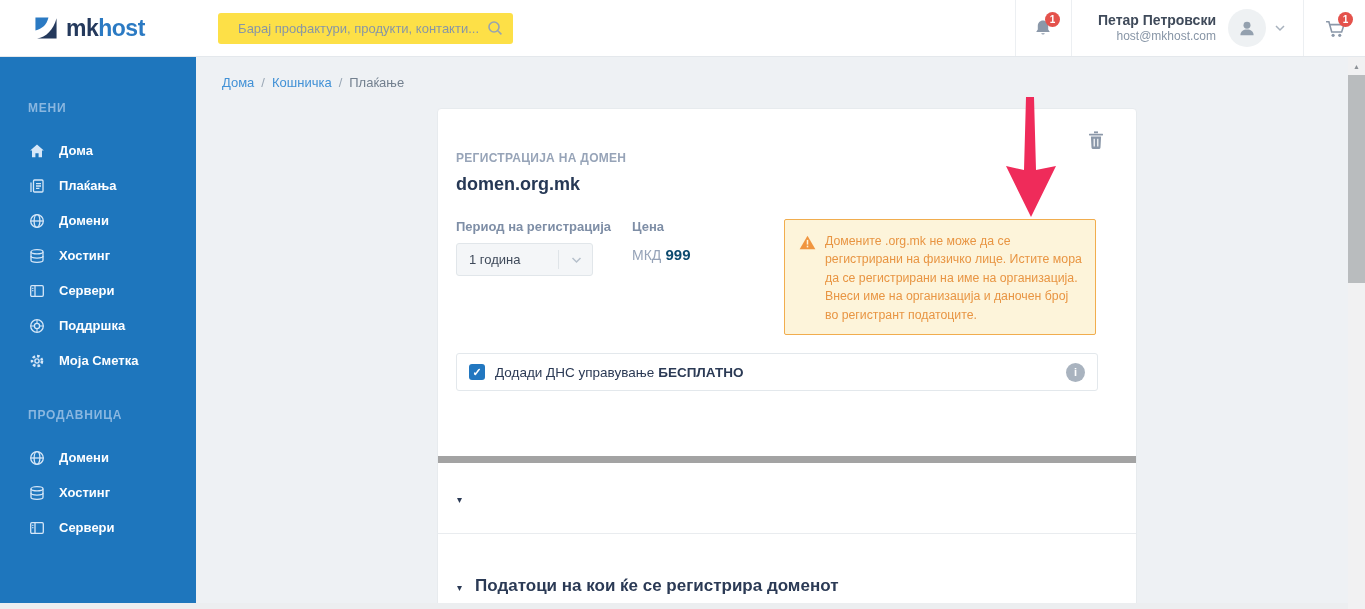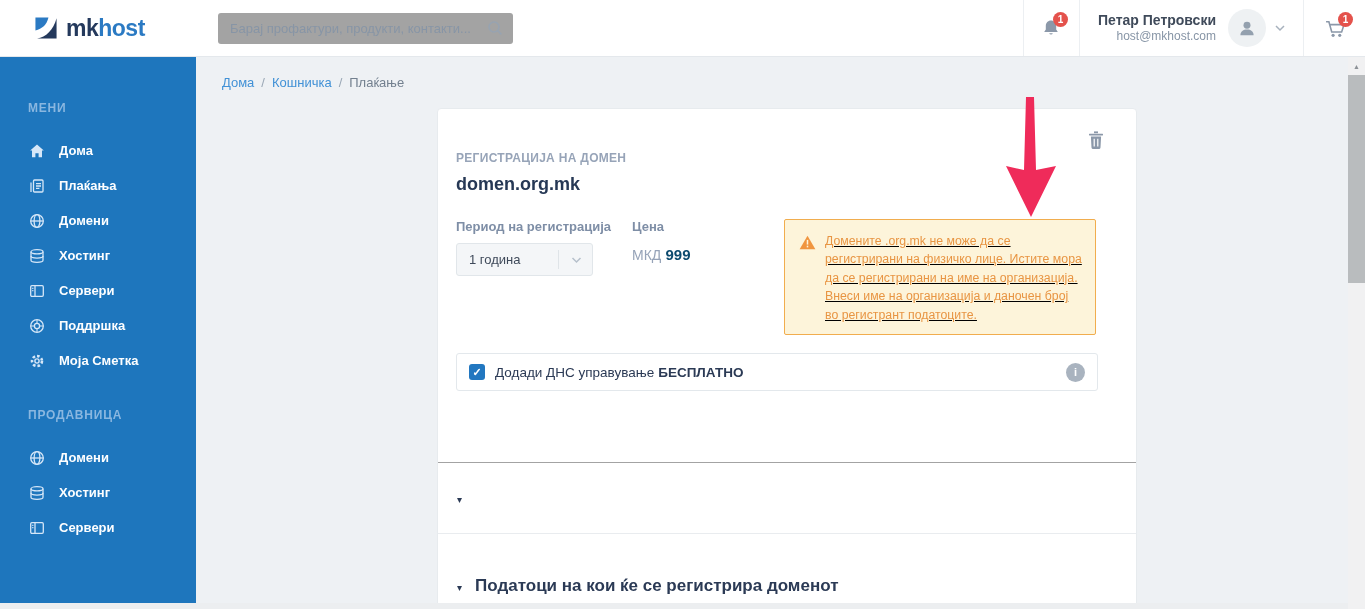--- a/index.html
+++ b/index.html
@@ -9,32 +9,32 @@
 
   
   .topbar { position:absolute; top:0; left:0; width:1365px; height:57px; background:#fff;
             border-bottom:1px solid #e4e8ec; display:flex; align-items:stretch; z-index:20; }
   .logo-area { width:200px; display:flex; align-items:center; padding-left:33px; }
   .logo-mark { width:26px; height:26px; margin-right:7px; flex:0 0 auto; }
   .wordmark { font-size:23px; font-weight:700; letter-spacing:-0.5px; line-height:1; }
   .wordmark .mk { color:#24395c; }
   .wordmark .host { color:#2b7ac3; }
   .search-wrap { align-self:center; margin-left:18px; position:relative; }
-  .search-input { width:295px; height:31px; background:#a3a3a3; border:none; border-radius:3px;
-                  padding:0 34px 0 12px; font-size:13px; color:#3f4a5a; font-family:inherit; outline:none; }
+  .search-input { width:295px; height:31px; background:#fde047; border:none; border-radius:3px;
+                  padding:0 34px 0 12px; font-size:13px; color:#3f4a5a; font-family:inherit; outline:none;text-align:right; }
   .search-input::placeholder { color:#8795a6; }
   .search-ico { position:absolute; right:10px; top:7px; }
   .top-spacer { flex:1; }
   .bell-box { width:57px; border-left:1px solid #eceff2; border-right:1px solid #eceff2;
               display:flex; align-items:center; justify-content:center; position:relative; cursor:pointer; }
   .badge { position:absolute; min-width:15px; height:15px; border-radius:8px; background:#e4524c;
            color:#fff; font-size:10px; font-weight:700; line-height:15px; text-align:center; padding:0 3px; }
   .bell-badge { top:12px; right:11px; }
   .user-box { display:flex; align-items:center; padding:0 18px; cursor:pointer; }
-  .user-text { text-align:right; margin-right:12px; }
+  .user-text { text-align:right; margin-right:12px;margin-left:8px; }
   .user-name { font-size:14px; font-weight:700; color:#3f4a5a; line-height:17px; }
   .user-email { font-size:12px; color:#8795a6; line-height:15px; }
   .avatar { width:38px; height:38px; border-radius:50%; background:#eef1f3; display:flex;
             align-items:center; justify-content:center; margin-right:9px; }
   .cart-box { width:62px; border-left:1px solid #eceff2; display:flex; align-items:center;
               justify-content:center; position:relative; cursor:pointer; }
   .cart-badge { top:12px; right:12px; }
 
   
   .sidebar { position:absolute; top:57px; left:0; width:196px; height:552px; background:#1e76bd;
@@ -48,38 +48,38 @@
 
   
   .main { position:absolute; left:200px; top:57px; right:0; bottom:0; overflow:hidden; }
   .breadcrumb { position:absolute; top:18px; left:22px; font-size:13px; display:flex; gap:7px; }
   .bc-link { color:#4191d6; cursor:pointer; }
   .bc-sep { color:#9aa7b5; }
   .bc-cur { color:#73808f; }
 
   .card { position:absolute; left:237px; top:51px; width:700px; height:530px; background:#fff;
           border:1px solid #e7ebee; border-radius:4px 4px 0 0; }
-  .sec1 { position:relative; height:354px; border-bottom:1px solid #a3a3a3; padding:0 18px; }
+  .sec1 { position:relative; height:354px; border-bottom:7px solid #a3a3a3; padding:0 18px; }
   .trash-btn { position:absolute; top:20px; right:30px; background:none; border:none; cursor:pointer; padding:2px; }
   .eyebrow { padding-top:42px; font-size:12px; font-weight:700; color:#97a4b8; letter-spacing:0.3px; }
   .domain { margin-top:9px; font-size:18px; font-weight:700; color:#263855; }
   .opt-row { display:flex; margin-top:24px; }
   .flabel { font-size:13px; font-weight:700; color:#7e8ea6; }
   .select { margin-top:9px; width:137px; height:33px; background:#f4f6f8; border:1px solid #e1e6ea;
             border-radius:3px; display:flex; align-items:center; padding-left:12px; cursor:pointer;
             font-size:13px; color:#3f4a5a; position:relative; }
   .sel-div { position:absolute; right:33px; top:6px; bottom:6px; width:1px; background:#dfe4e8; }
   .sel-chev { position:absolute; right:10px; top:13px; }
   .price-block { margin-left:21px; }
   .pval { margin-top:12px; font-size:15px; }
   .cur { color:#96a3b8; font-size:14px; }
   .amt { color:#0c4a6e; font-weight:700; }
   .warning { margin-left:auto; margin-right:22px; width:312px; min-height:105px; background:#fdf4da;
              border:1px solid #f1ad4e; border-radius:2px; padding:12px 13px 10px 13px;
-             display:flex; align-items:flex-start;text-decoration:underline; }
+             display:flex; align-items:flex-start; }
   .warn-ico { flex:0 0 auto; margin:3px 9px 0 1px; }
   .warn-text { font-size:12.3px; line-height:1.5; color:#e89543; }
   .dns-row { position:absolute; top:244px; left:18px; width:642px; height:38px; border:1px solid #e3e8ec;
              border-radius:3px; display:flex; align-items:center; padding:0 12px; }
   .checkbox { width:16px; height:16px; background:#2277c0; border-radius:3px; display:flex;
               align-items:center; justify-content:center; cursor:pointer; flex:0 0 auto; }
   .checkbox span { color:#fff; font-size:11px; font-weight:700; line-height:1; }
   .dns-label { margin-left:10px; font-size:13.5px; color:#2b3a55; }
   .dns-label b { margin-left:4px; }
   .info-ico { margin-left:auto; width:19px; height:19px; border-radius:50%; background:#a9b3bf;

